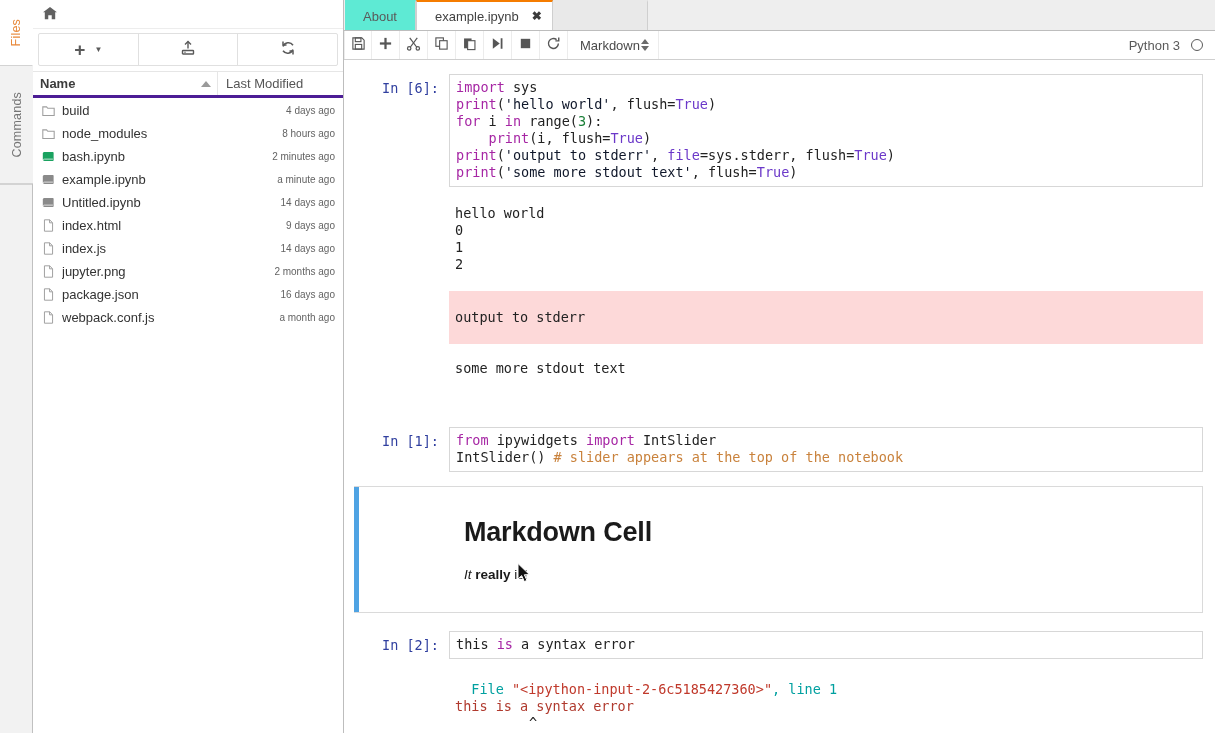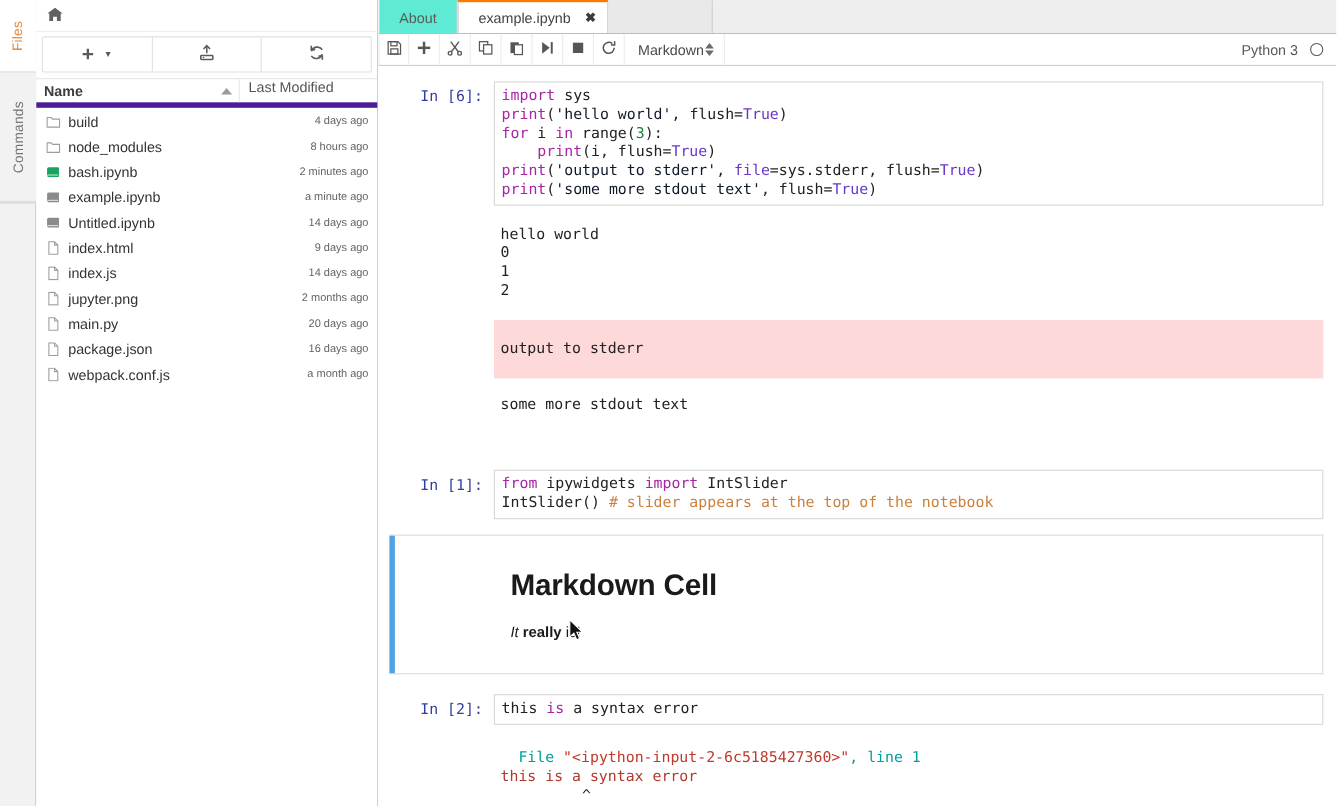--- a/index.html
+++ b/index.html
@@ -57,24 +57,24 @@
     display: flex; background: #fff;
   }
   .fb-btn {
     flex: 1; display: flex; align-items: center; justify-content: center;
     gap: 9px; border-right: 1px solid #e0e0e0; color: #616161;
   }
   .fb-btn:last-child { border-right: none; }
   .fb-btn .plus { font-size: 19px; font-weight: 700; line-height: 1; color: #5a5a5a; }
   .fb-btn .caret { font-size: 8px; color: #5a5a5a; }
   .fb-header {
-    display: flex; align-items: flex-start;
+    display: flex; align-items: center;
     height: 27px;
     border-top: 1px solid #e6e6e6;
-    border-bottom: 5px solid #4c1d95;
+    border-bottom: 3px solid #4c1d95;
     font-size: 13px; color: #555;
   }
   .fb-h-name {
     flex: 1; padding-left: 7px; font-weight: 700; color: #3c3c3c;
     display: flex; align-items: center; justify-content: space-between;
     border-right: 1px solid #e6e6e6; height: 100%;
     padding-right: 6px;
   }
   .sort-tri {
     width: 0; height: 0;
@@ -347,30 +347,20 @@
         </div>
         <div class="fb-row">
           <span class="ic">
             <svg width="13" height="13" viewBox="0 0 14 16" fill="none" stroke="#9e9e9e" stroke-width="1.2">
               <path d="M2 1h6.4L12 4.6V15H2z"></path>
               <path d="M8.3 1v3.7H12"></path>
             </svg>
           </span>
           <span class="fb-name">jupyter.png</span>
           <span class="fb-mod">2 months ago</span>
-        </div>
-        <div class="fb-row">
-          <span class="ic">
-            <svg width="13" height="13" viewBox="0 0 14 16" fill="none" stroke="#9e9e9e" stroke-width="1.2">
-              <path d="M2 1h6.4L12 4.6V15H2z"></path>
-              <path d="M8.3 1v3.7H12"></path>
-            </svg>
-          </span>
-          <span class="fb-name">main.py</span>
-          <span class="fb-mod">20 days ago</span>
         </div>
         <div class="fb-row">
           <span class="ic">
             <svg width="13" height="13" viewBox="0 0 14 16" fill="none" stroke="#9e9e9e" stroke-width="1.2">
               <path d="M2 1h6.4L12 4.6V15H2z"></path>
               <path d="M8.3 1v3.7H12"></path>
             </svg>
           </span>
           <span class="fb-name">package.json</span>
           <span class="fb-mod">16 days ago</span>

